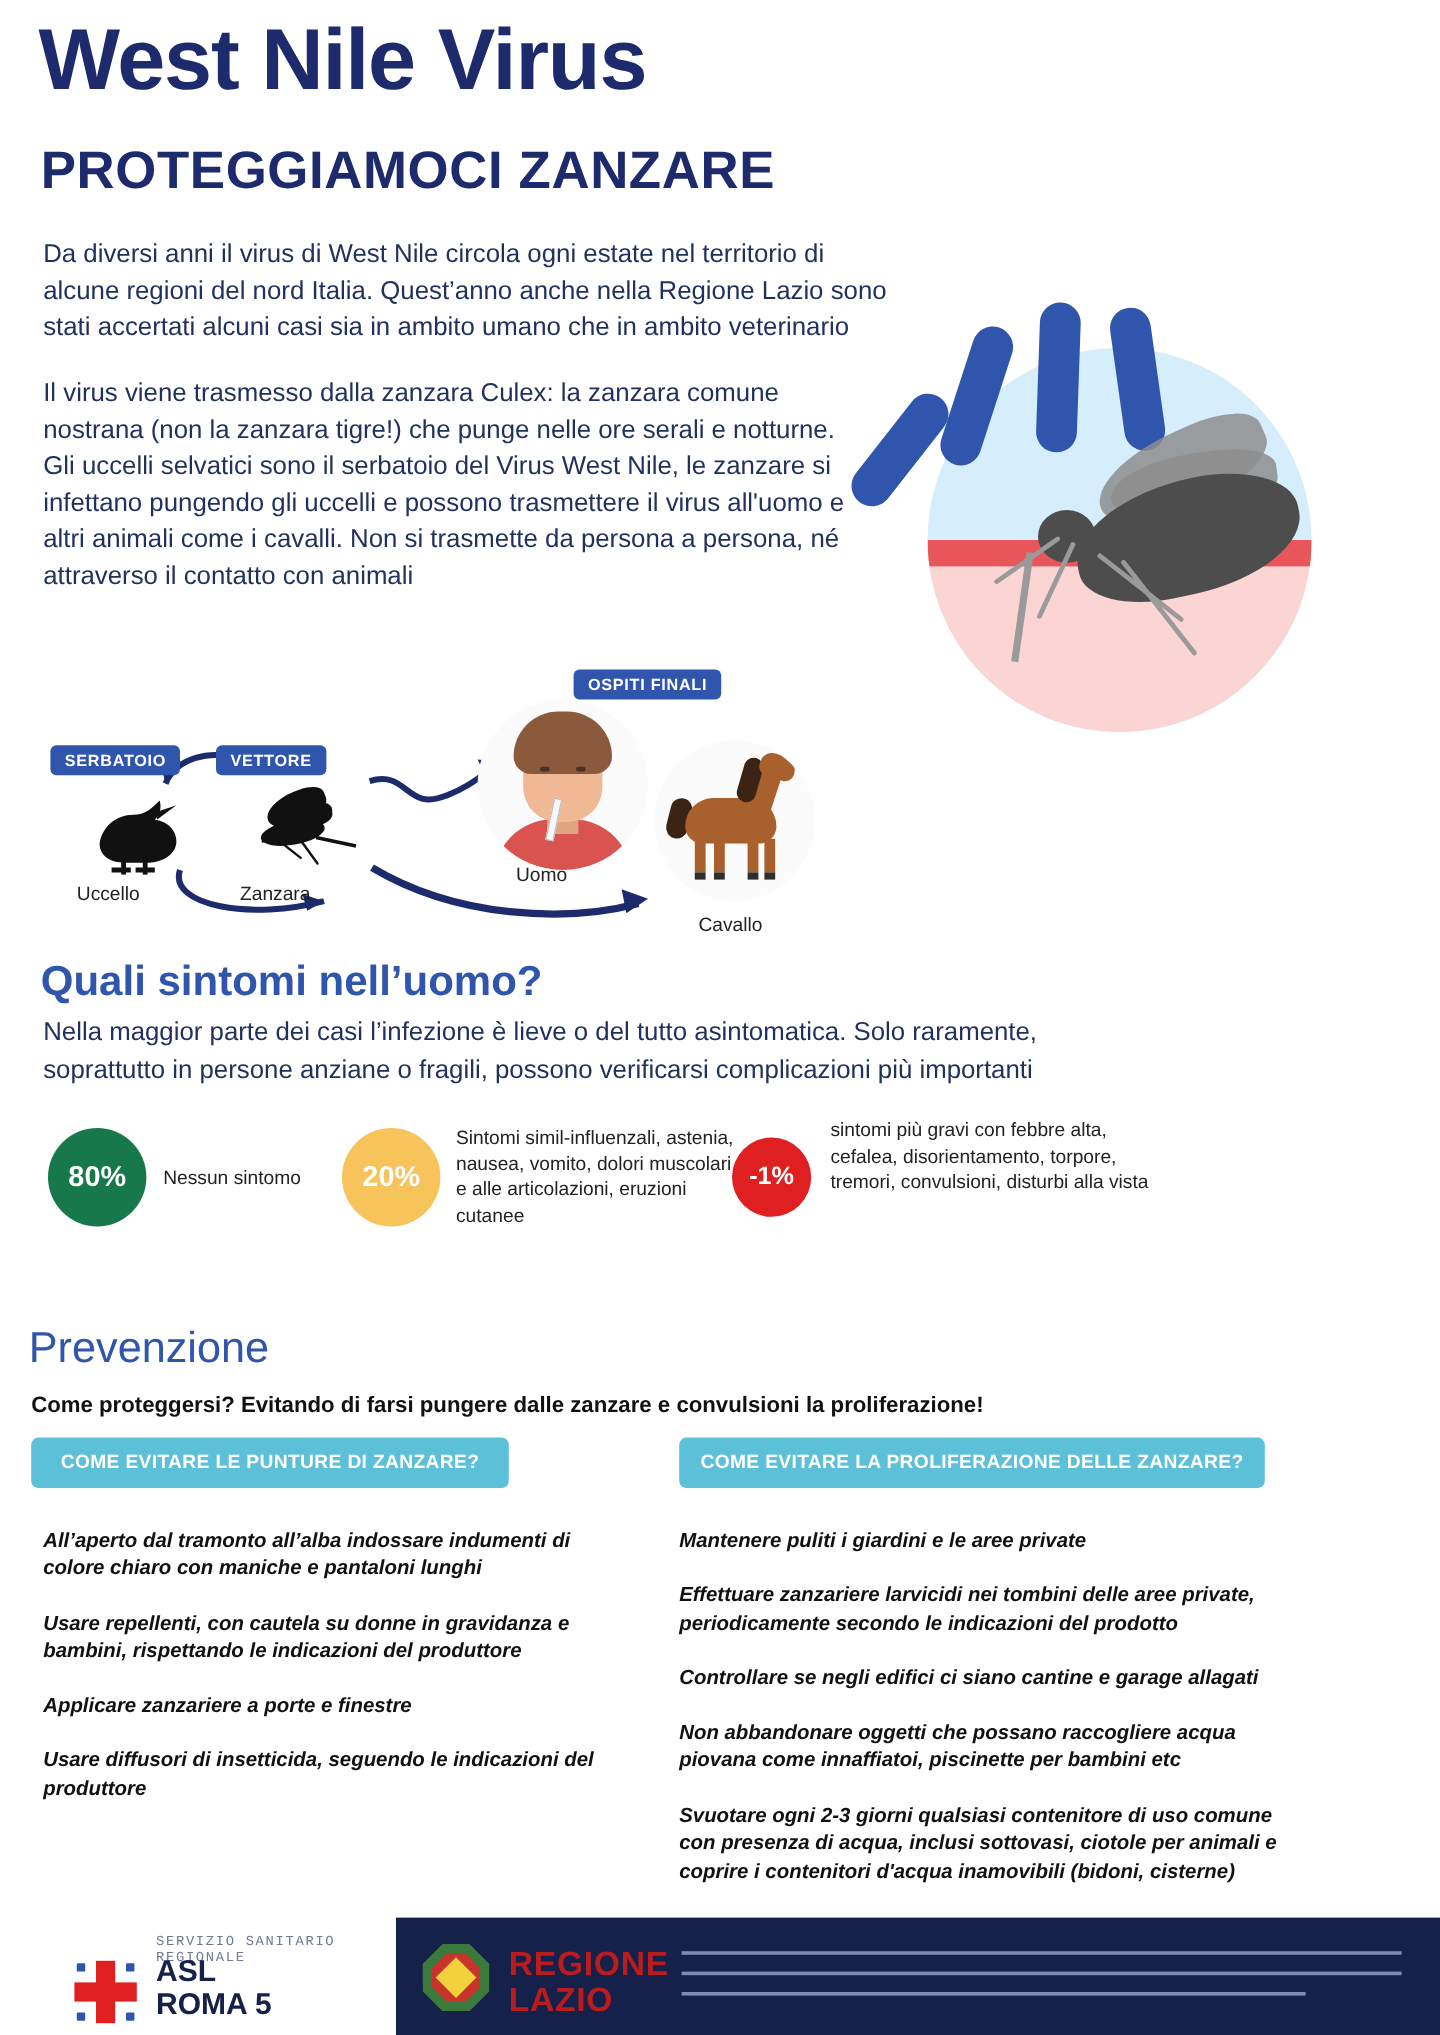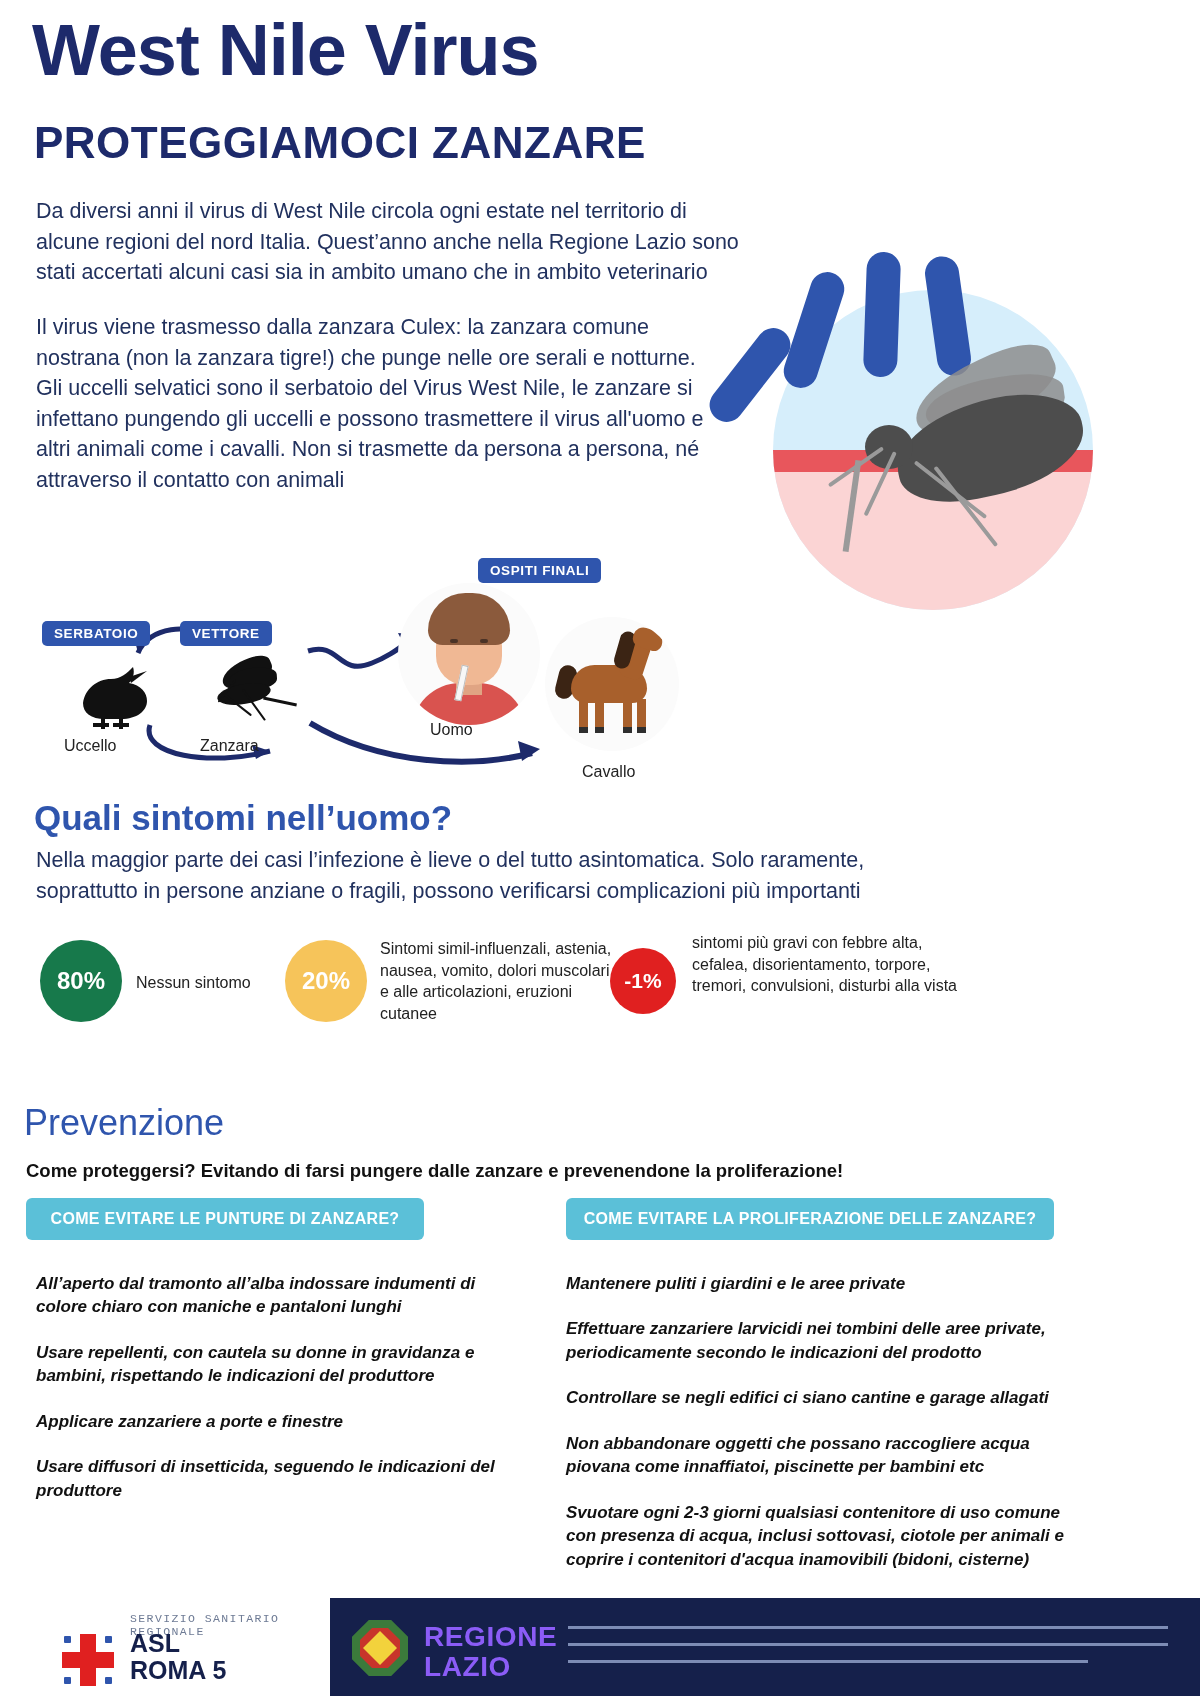--- a/index.html
+++ b/index.html
@@ -351,21 +351,21 @@
   }
   .rl-inner {
     width: 40px; height: 40px; background:#c8342b;
     clip-path: polygon(30% 0,70% 0,100% 30%,100% 70%,70% 100%,30% 100%,0 70%,0 30%);
     display:flex; align-items:center; justify-content:center;
   }
   .rl-core { width: 24px; height: 24px; background: #f2d23c; transform: rotate(45deg); }
 
   .regione-text {
     position: absolute; left: 424px; top: 1622px;
-    color: #8b5cf6; font-size: 28px; font-weight: bold; line-height: 1.08; letter-spacing: .6px;
+    color: #b91c1c; font-size: 28px; font-weight: bold; line-height: 1.08; letter-spacing: .6px;
   }
   .reg-lines { position: absolute; left: 568px; top: 1626px; width: 600px; }
   .reg-line { height: 3px; background: #7d8cb5; margin-bottom: 14px; }
   .reg-line.short { width: 520px; }
 </style>
 </head>
 <body>
 
 <div class="page">
 
@@ -470,21 +470,21 @@
   <div class="pct pct-green">80%</div>
   <div class="pct-label lbl-green">Nessun sintomo</div>
 
   <div class="pct pct-yellow">20%</div>
   <div class="pct-label lbl-yellow">Sintomi simil-influenzali, astenia, nausea, vomito, dolori muscolari e alle articolazioni, eruzioni cutanee</div>
 
   <div class="pct pct-red">-1%</div>
   <div class="pct-label lbl-red">sintomi più gravi con febbre alta, cefalea, disorientamento, torpore, tremori, convulsioni, disturbi alla vista</div>
 
   <div class="h-prev">Prevenzione</div>
-  <div class="prev-sub">Come proteggersi? Evitando di farsi pungere dalle zanzare e prevenendone la proliferazione!</div>
+  <div class="prev-sub">Come proteggersi? Evitando di farsi pungere dalle zanzare e convulsioni la proliferazione!</div>
 
   <div class="panel-head panel-head-left">COME EVITARE LE PUNTURE DI ZANZARE?</div>
   <div class="panel-head panel-head-right">COME EVITARE LA PROLIFERAZIONE DELLE ZANZARE?</div>
 
   <div class="bullets bullets-left">
     <p>All’aperto dal tramonto all’alba indossare indumenti di colore chiaro con maniche e pantaloni lunghi</p>
     <p>Usare repellenti, con cautela su donne in gravidanza e bambini, rispettando le indicazioni del produttore</p>
     <p>Applicare zanzariere a porte e finestre</p>
     <p>Usare diffusori di insetticida, seguendo le indicazioni del produttore</p>
   </div>

